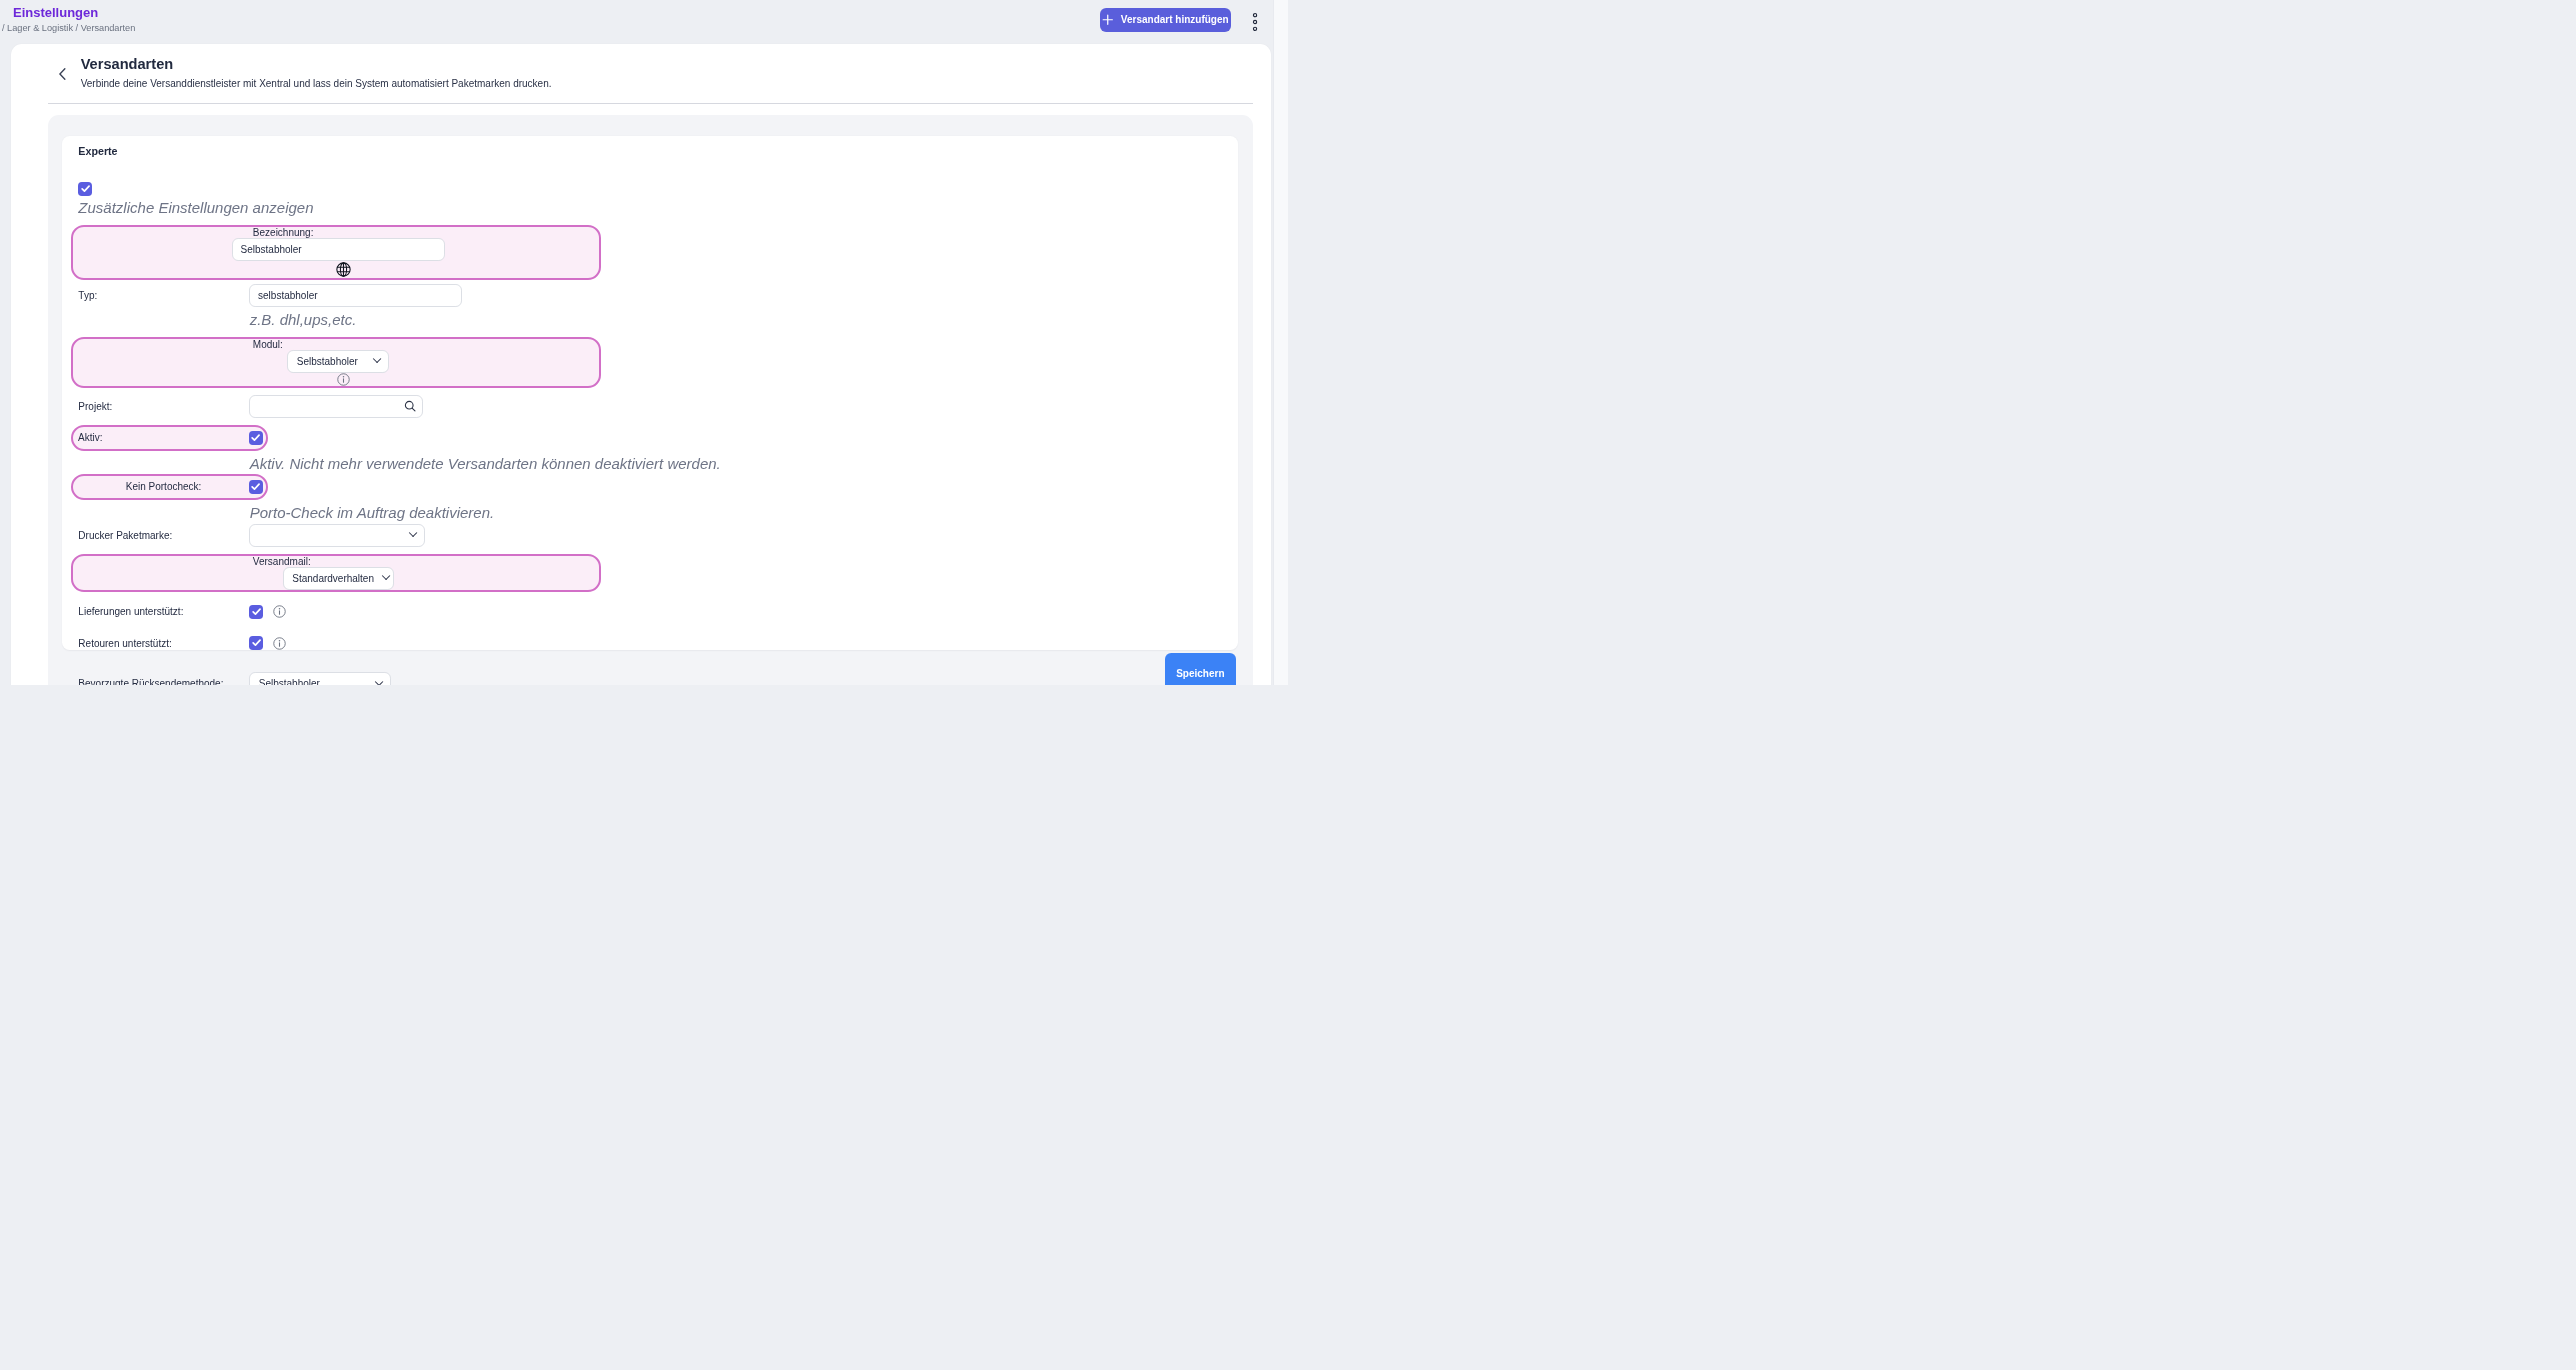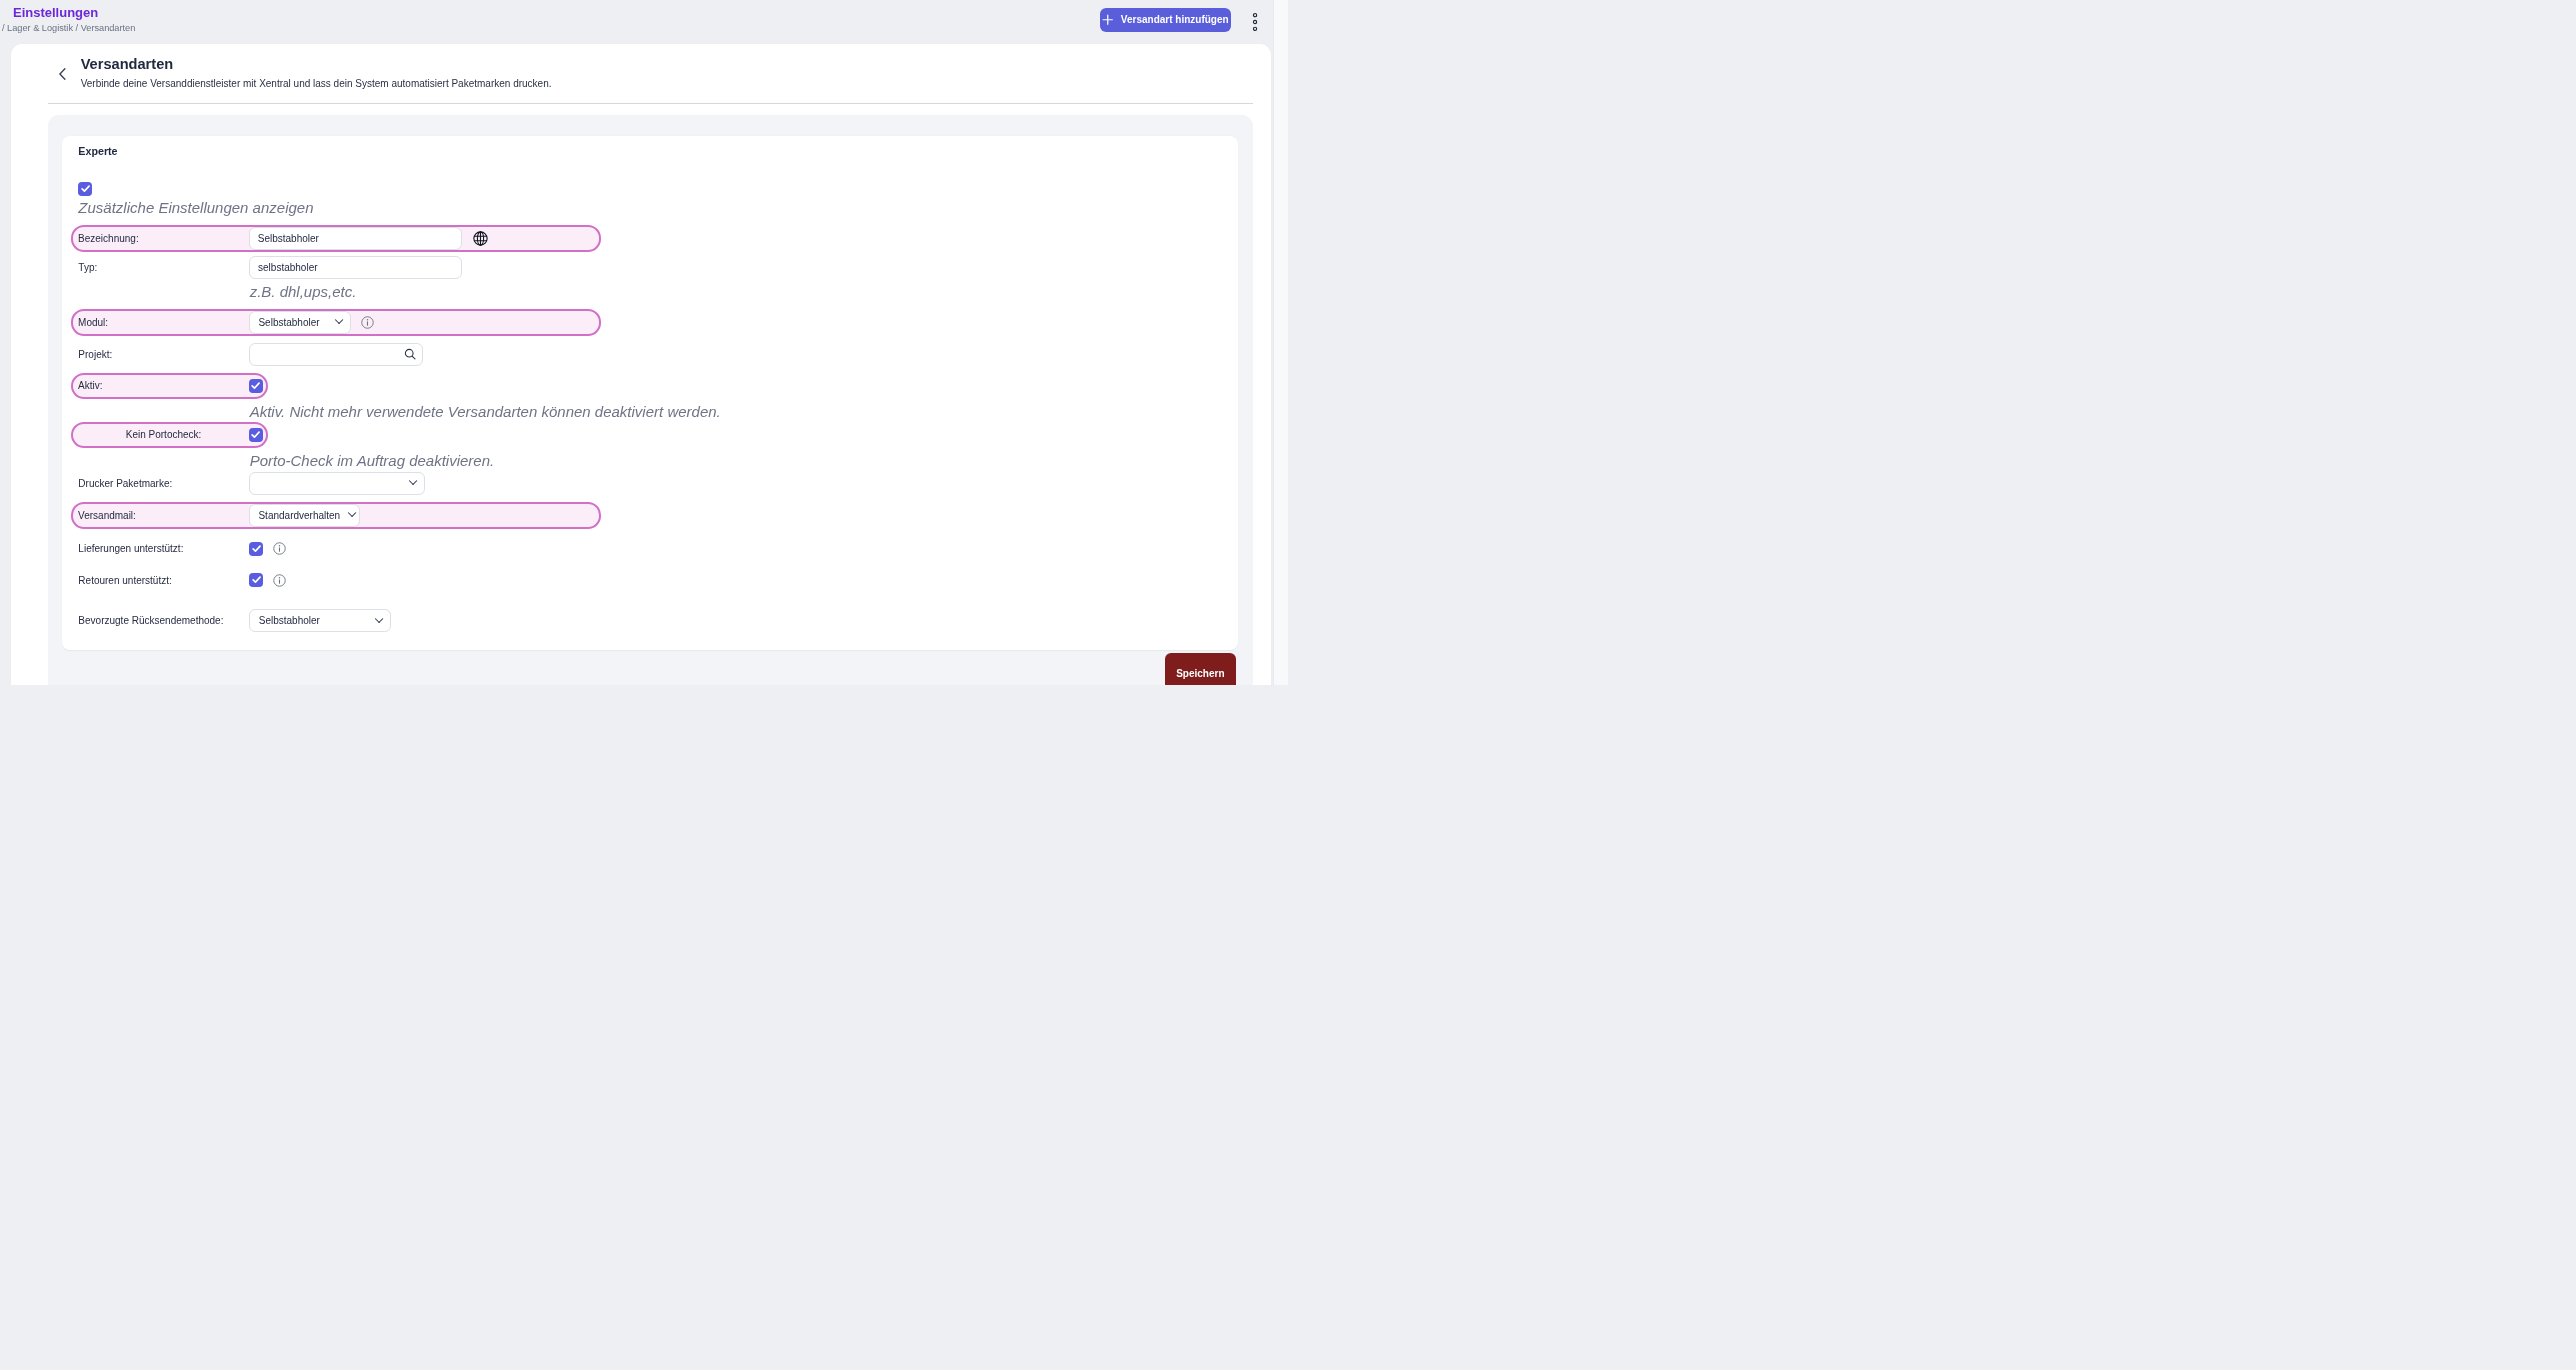--- a/index.html
+++ b/index.html
@@ -46,21 +46,21 @@
   .section-title { margin-left:7.7px; font-size:10.7px; font-weight:700; color:#222a3f; }
 
   .toggle-wrap { margin:24.6px 0 0 7.7px; }
   .caption, .hint { font-style:italic; font-size:15px; color:#6e7486; }
   .caption { margin:3.1px 0 0 7.7px; }
   .hint { margin-left:179px; margin-top:3.8px; }
 
   .frow { display:flex; align-items:center; margin-left:7.7px; min-height:23px; }
   .frow.hl { margin-left:0; border:2.3px solid #d26fc7; background:#fbeef8;
     border-radius:13px; padding-left:5.4px; min-height:26px; }
-  .frow.hl.wide { width:530px; }
+  .frow.hl.wide { width:530px;flex-direction:column; }
   .frow.hl.narrow { width:197px; }
   .flabel { width:171px; flex:none; font-size:10px; color:#252c42; }
 
   .input { height:23px; border:0.8px solid #dcdfe5; border-radius:6.1px; padding:0 7.7px;
     font-size:10px; color:#252c42; background:#fff; font-family:inherit; outline:none; }
   .input.w-main { width:213px; }
   .input-wrap { position:relative; }
   .input.w-proj { width:174px; padding-right:23px; }
   .search-ico { position:absolute; right:7px; top:5.4px; pointer-events:none; }
 
@@ -83,21 +83,21 @@
   .mt-akt  { margin-top:7px; }
   .mt-port { margin-top:2.3px;text-align:center; }
   .mt-dpak { margin-top:3.1px; }
   .mt-dexp { margin-top:8.4px; }
   .mt-vml  { margin-top:7px; }
   .mt-lief { margin-top:12.3px; min-height:15.4px; }
   .mt-ret  { margin-top:16px; min-height:15.4px; }
   .mt-rck  { margin-top:21.5px; }
 
   .save-row { display:flex; justify-content:flex-end; padding:3.1px 17px 0 0; }
-  .save-btn { height:40px; padding:0 11.5px; background:#7f1d1d; color:#fff; border:none;
+  .save-btn { height:40px; padding:0 11.5px; background:#3b82f6; color:#fff; border:none;
     border-radius:6.1px; font-size:10px; font-weight:700; font-family:inherit; cursor:pointer; }
 </style>
 </head>
 <body>
 
 <div class="page-header">
   <div class="page-title">Einstellungen</div>
   <div class="breadcrumb">/ Lager &amp; Logistik / Versandarten</div>
   <button class="add-btn">
     <svg width="11.5" height="11.5" viewBox="0 0 15 15">

